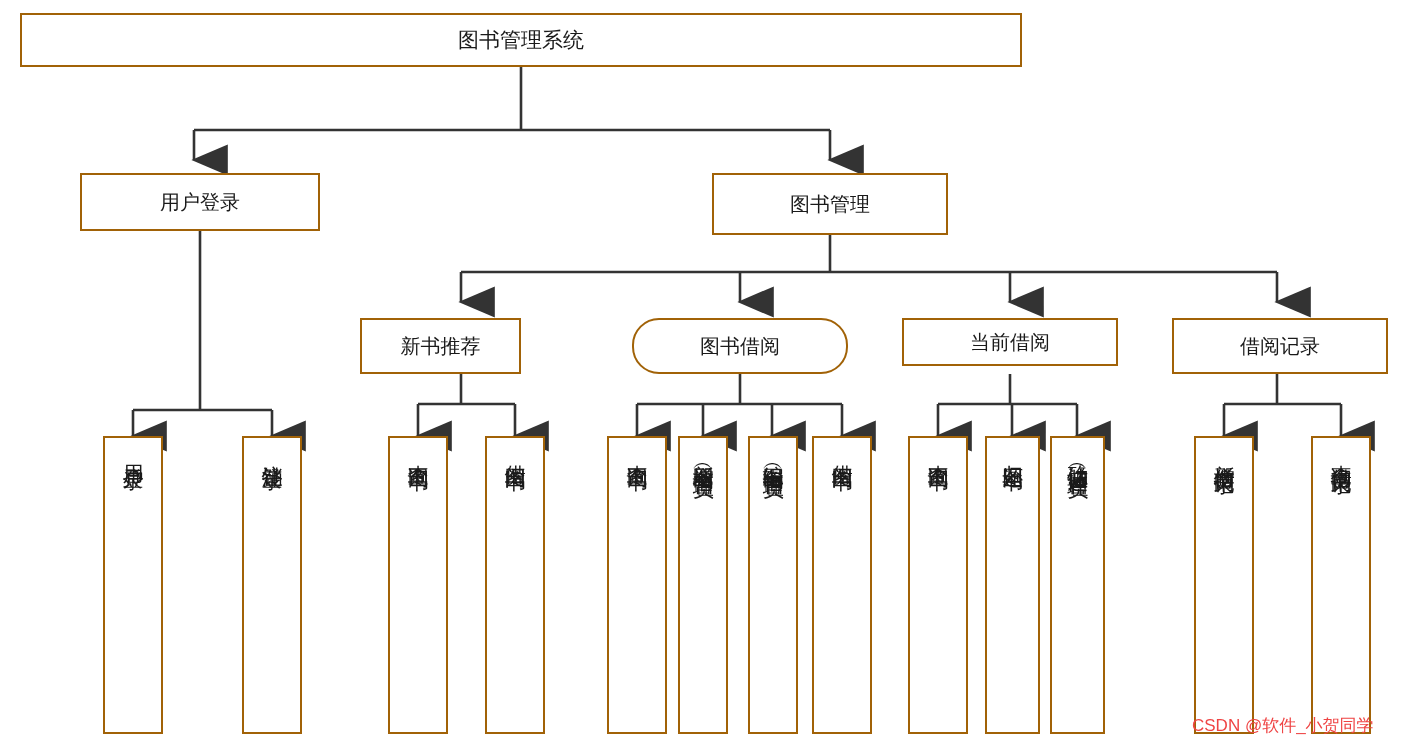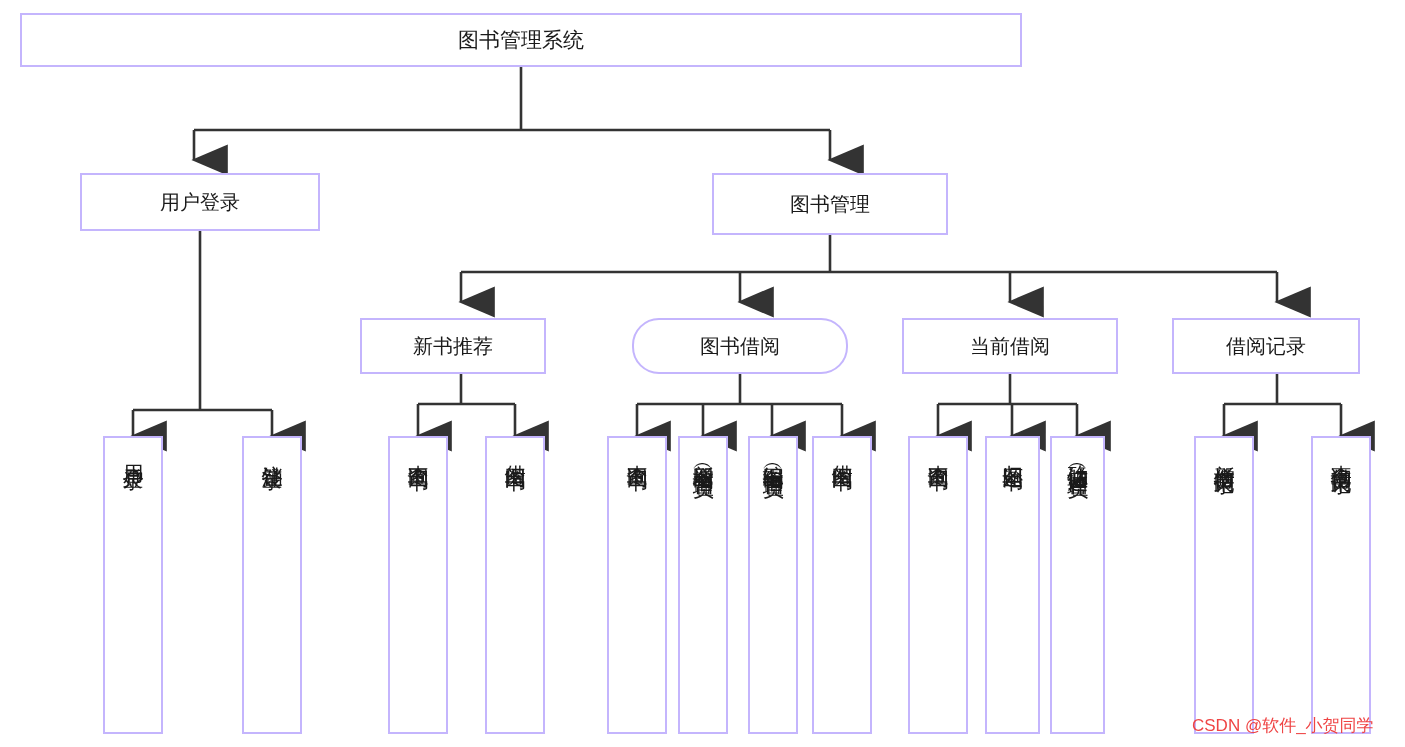--- a/index.html
+++ b/index.html
@@ -21,21 +21,21 @@
     position: absolute;
     left: 0;
     top: 0;
     width: 1405px;
     height: 747px;
     pointer-events: none;
   }
   .node {
     position: absolute;
     box-sizing: border-box;
-    border: 2px solid #c4b5fd;
+    border: 2px solid #a16207;
     background: #ffffff;
     display: flex;
     align-items: center;
     justify-content: center;
     text-align: center;
     color: #1a1a1a;
     z-index: 2;
   }
   .node.root {
     font-size: 21px;
@@ -135,33 +135,33 @@
   </div>
 
   <div class="node lvl2" style="left:80px; top:173px; width:240px; height:58px;">
     <span>用户登录</span>
   </div>
 
   <div class="node lvl2" style="left:712px; top:173px; width:236px; height:62px;">
     <span>图书管理</span>
   </div>
 
-  <div class="node lvl3" style="left:360px; top:318px; width:186px; height:56px;">
+  <div class="node lvl3" style="left:360px; top:318px; width:161px; height:56px;">
     <span>新书推荐</span>
   </div>
 
   <div class="node lvl3" style="left:632px; top:318px; width:216px; height:56px;border-radius:27px;">
     <span>图书借阅</span>
   </div>
 
-  <div class="node lvl3" style="left:902px; top:318px; width:216px; height:56px;">
+  <div class="node lvl3" style="left:902px; top:318px; width:216px; height:48px;">
     <span>当前借阅</span>
   </div>
 
-  <div class="node lvl3" style="left:1172px; top:318px; width:188px; height:56px;">
+  <div class="node lvl3" style="left:1172px; top:318px; width:216px; height:56px;">
     <span>借阅记录</span>
   </div>
 
   <div class="node leaf" style="left:103px; top:436px; width:60px; height:298px;">
     <span class="vtext">用户登录</span>
   </div>
 
   <div class="node leaf" style="left:242px; top:436px; width:60px; height:298px;">
     <span class="vtext">注销登录</span>
   </div>

